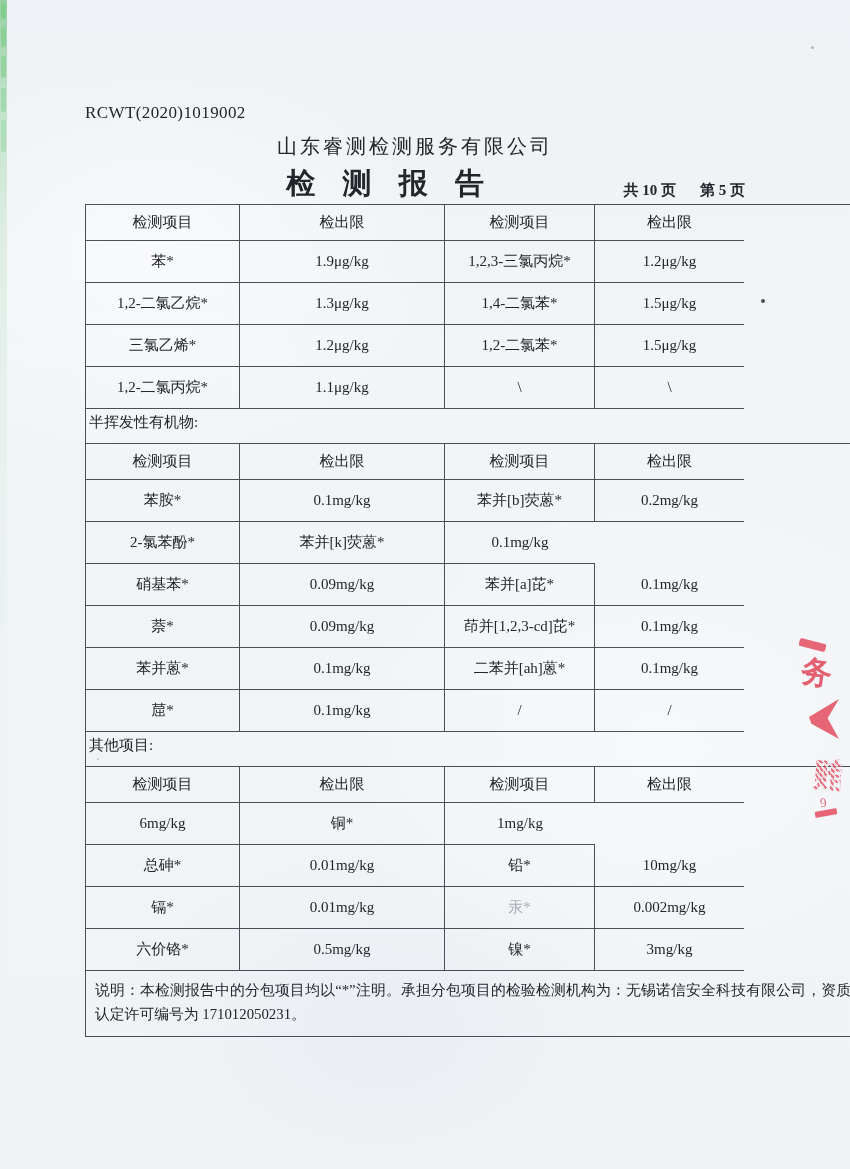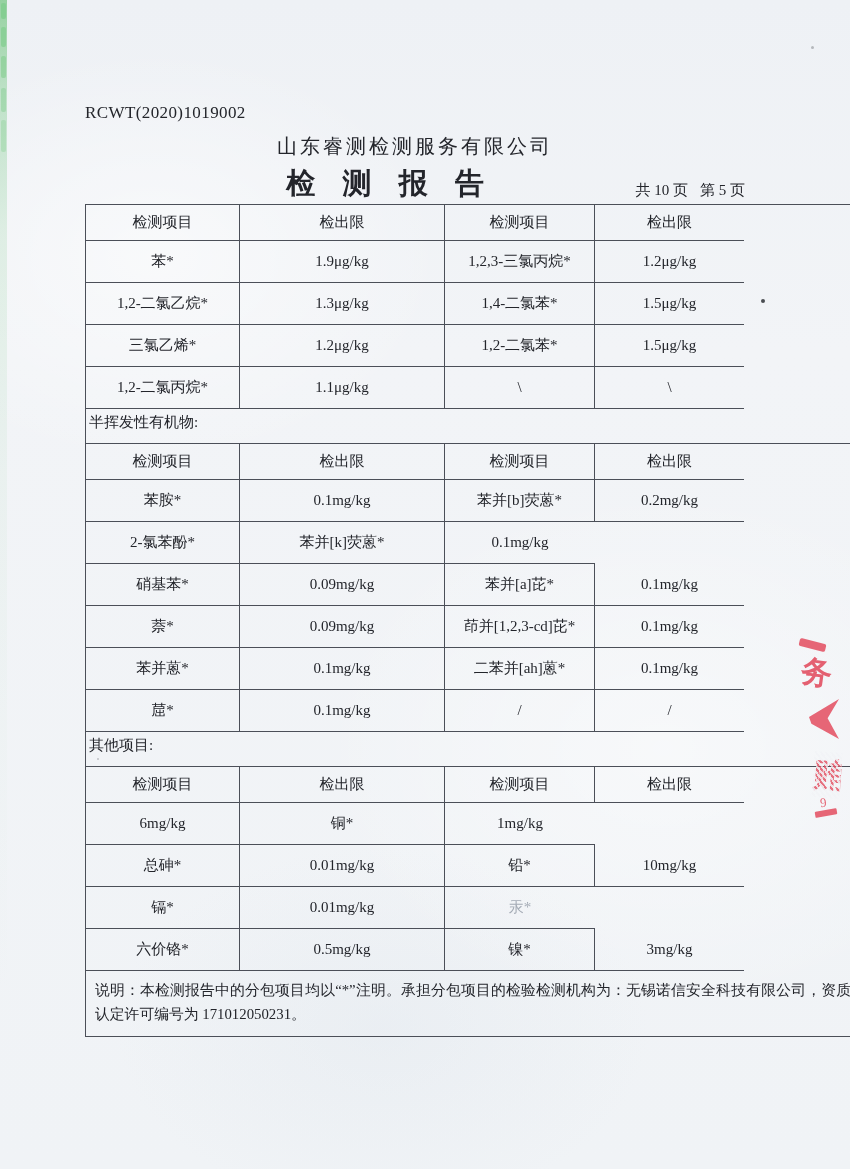--- a/index.html
+++ b/index.html
@@ -25,21 +25,21 @@
   .speck{position:absolute;background:#4a4d52;border-radius:50%;}
   
   #report-number{position:absolute;top:103px;left:85px;width:660px;text-align:left;
     font-size:17px;letter-spacing:.4px;}
   #company-name{position:absolute;top:133px;left:85px;width:660px;text-align:center;
     font-size:20px;letter-spacing:3px;}
   #report-title{position:absolute;top:164px;left:85px;width:610px;text-align:center;
     font-size:29px;font-weight:bold;letter-spacing:10px;}
   #page-info{position:absolute;top:181px;left:595px;width:150px;text-align:right;
     font-size:15px;white-space:nowrap;}
-  #page-info span{margin-left:12px;}
+  #page-info span{margin-left:24px;font-weight:bold;}
   
   #doc-table{position:absolute;left:85px;top:204px;width:776px;
     border:1px solid #4b4f58;box-sizing:border-box;font-size:15px;}
   .trow{display:grid;grid-template-columns:154px 205px 150px 149px;}
   .trow > div{
     border-right:1px solid #4b4f58;border-bottom:1px solid #4b4f58;
     display:flex;align-items:center;justify-content:center;text-align:center;
     height:42px;box-sizing:border-box;padding:0 3px;line-height:1.15;}
   .trow > div:last-child{border-right:none;}
   .trow.head > div{height:36px;}
@@ -174,20 +174,21 @@
       <div class="trow">
         <div>总砷*</div>
         <div>0.01mg/kg</div>
         <div>铅*</div>
         <div>10mg/kg</div>
       </div>
       <div class="trow">
         <div>镉*</div>
         <div>0.01mg/kg</div>
         <div class="faded">汞*</div>
+        <div>0.002mg/kg</div>
       </div>
       <div class="trow">
         <div>六价铬*</div>
         <div>0.5mg/kg</div>
         <div>镍*</div>
         <div>3mg/kg</div>
       </div>
       <div class="nrow" style="border-bottom: none;">说明：本检测报告中的分包项目均以“*”注明。承担分包项目的检验检测机构为：无锡诺信安全科技有限公司，资质认定许可编号为 171012050231。</div>
     </div>
 

